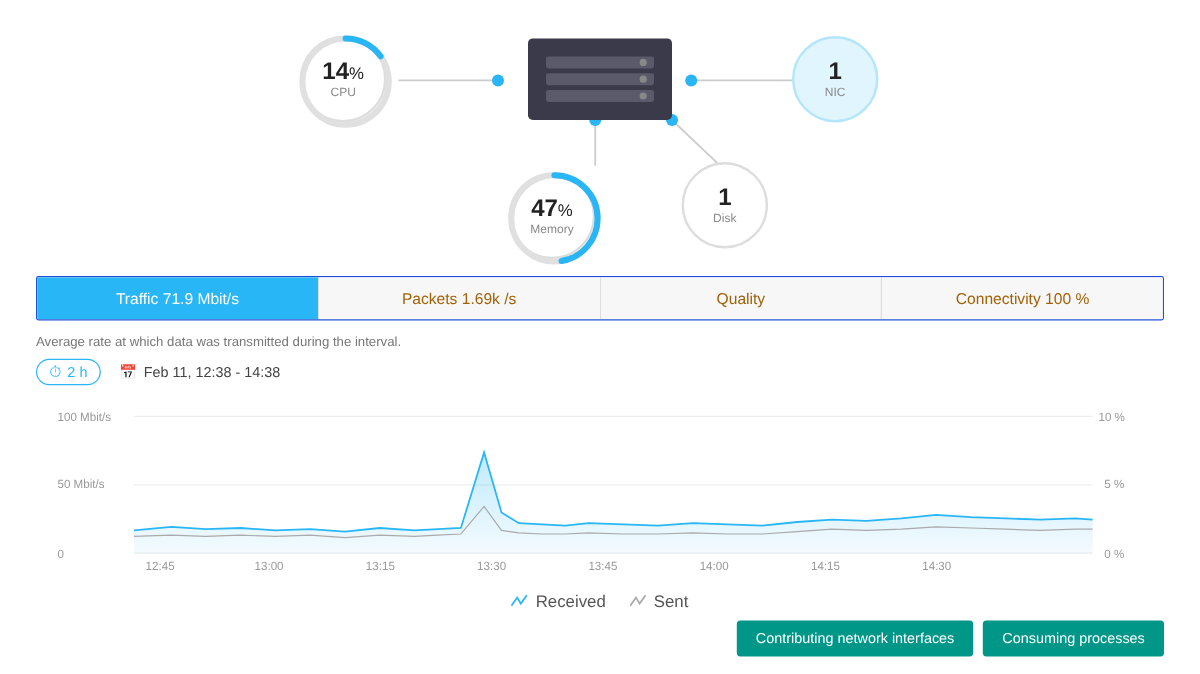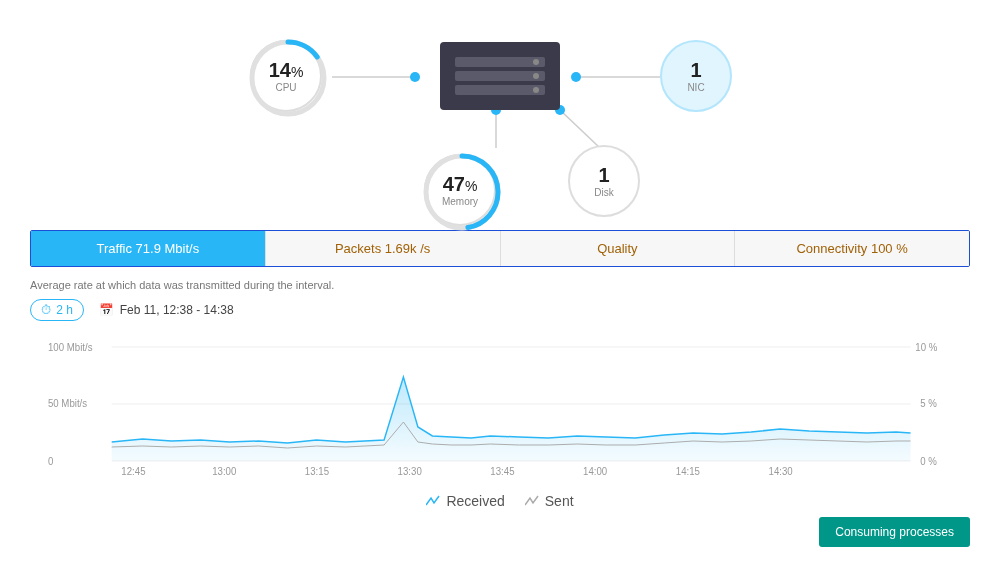--- a/index.html
+++ b/index.html
@@ -16,21 +16,21 @@
     .page {
       width: 1000px;
       min-height: 562px;
       padding: 20px 30px;
       background: #fff;
     }
 
     
     .diagram {
       display: flex;
-      align-items: flex-start;
+      align-items: flex-end;
       justify-content: center;
       padding: 10px 0 20px 0;
       position: relative;
       height: 210px;
     }
 
     .diagram-inner {
       position: relative;
       width: 560px;
       height: 190px;
@@ -391,18 +391,21 @@
       <div class="legend-item">
         <svg width="16" height="12">
           <polyline points="0,10 5,3 8,8 13,1" fill="none" stroke="#aaa" stroke-width="1.5"></polyline>
         </svg>
         <span>Sent</span>
       </div>
     </div>
 
     <div class="bottom-buttons">
       <button class="btn-teal">
+        <span>Contributing network interfaces</span>
+      </button>
+      <button class="btn-teal">
         <span>Consuming processes</span>
       </button>
     </div>
 
   </div>
 </div>
 
 </body></html>

